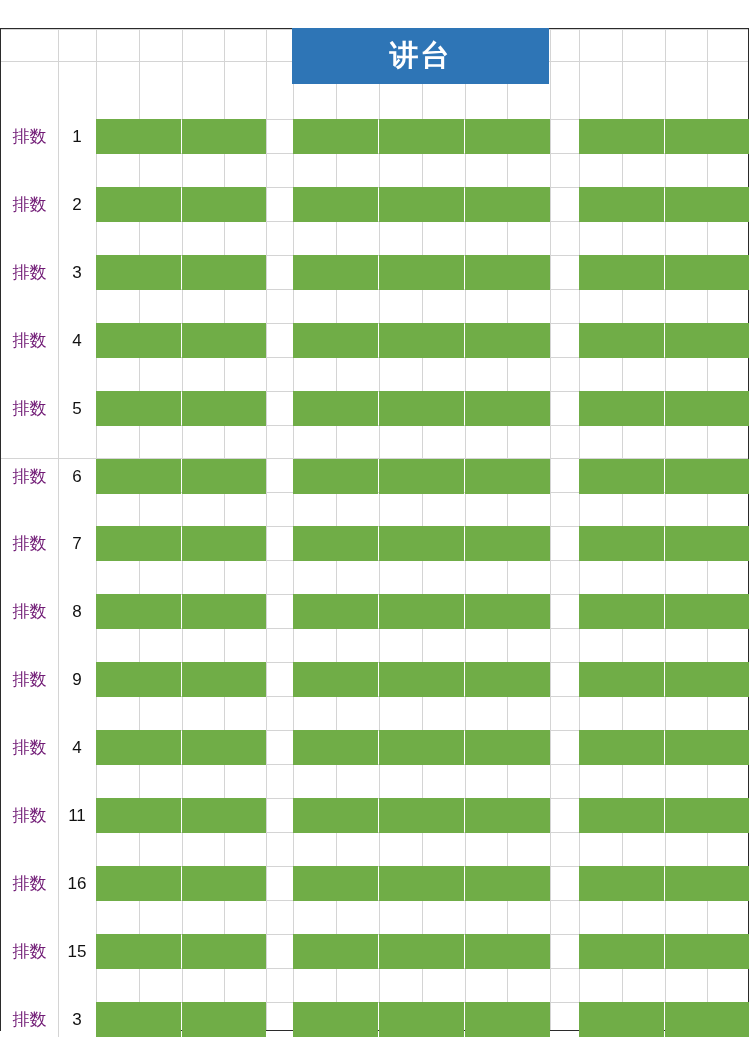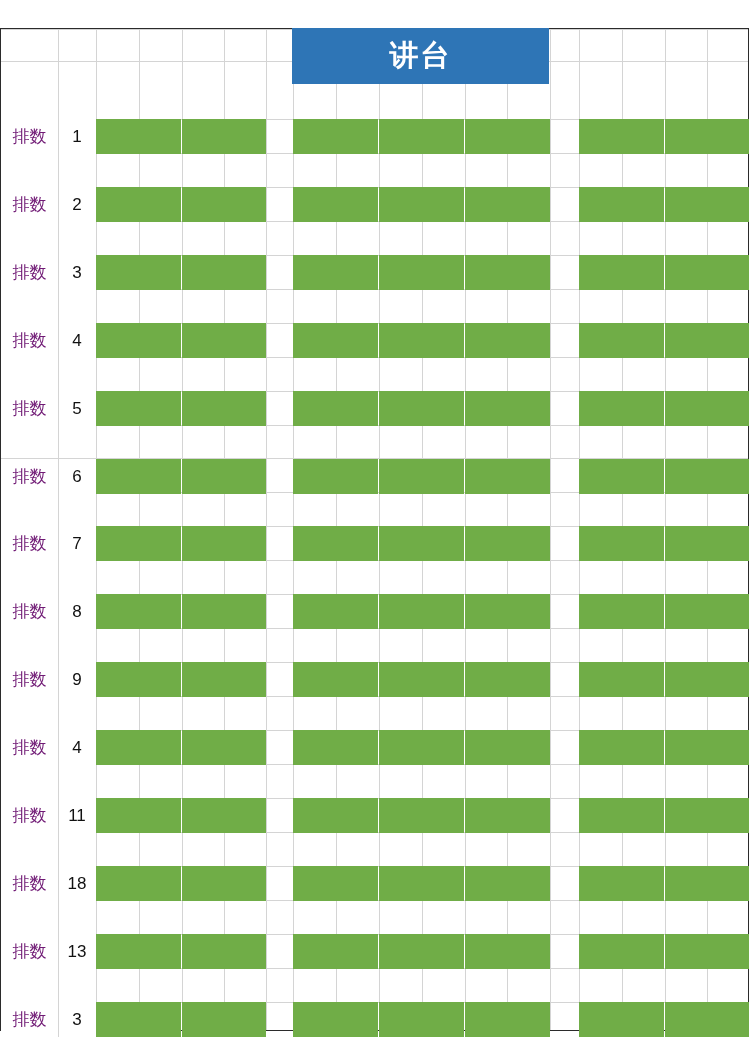--- a/index.html
+++ b/index.html
@@ -308,26 +308,26 @@
           <span class="lbl-num">4</span>
           <span class="sep" style="background: rgb(212, 212, 212);"></span>
         </div>
         <div class="row-label" style="left: 0px; top: 769px; width: 95px; height: 35px;">
           <span class="lbl-text">排数</span>
           <span class="lbl-num">11</span>
           <span class="sep" style="background: rgb(212, 212, 212);"></span>
         </div>
         <div class="row-label" style="left: 0px; top: 837px; width: 95px; height: 35px;">
           <span class="lbl-text">排数</span>
-          <span class="lbl-num">18</span>
+          <span class="lbl-num">16</span>
           <span class="sep" style="background: rgb(212, 212, 212);"></span>
         </div>
         <div class="row-label" style="left: 0px; top: 905px; width: 95px; height: 35px;">
           <span class="lbl-text">排数</span>
-          <span class="lbl-num">13</span>
+          <span class="lbl-num">15</span>
           <span class="sep" style="background: rgb(212, 212, 212);"></span>
         </div>
         <div class="row-label" style="left: 0px; top: 973px; width: 95px; height: 35px;">
           <span class="lbl-text">排数</span>
           <span class="lbl-num">3</span>
           <span class="sep" style="background: rgb(212, 212, 212);"></span>
         </div>
       </div>
   </div>
 

